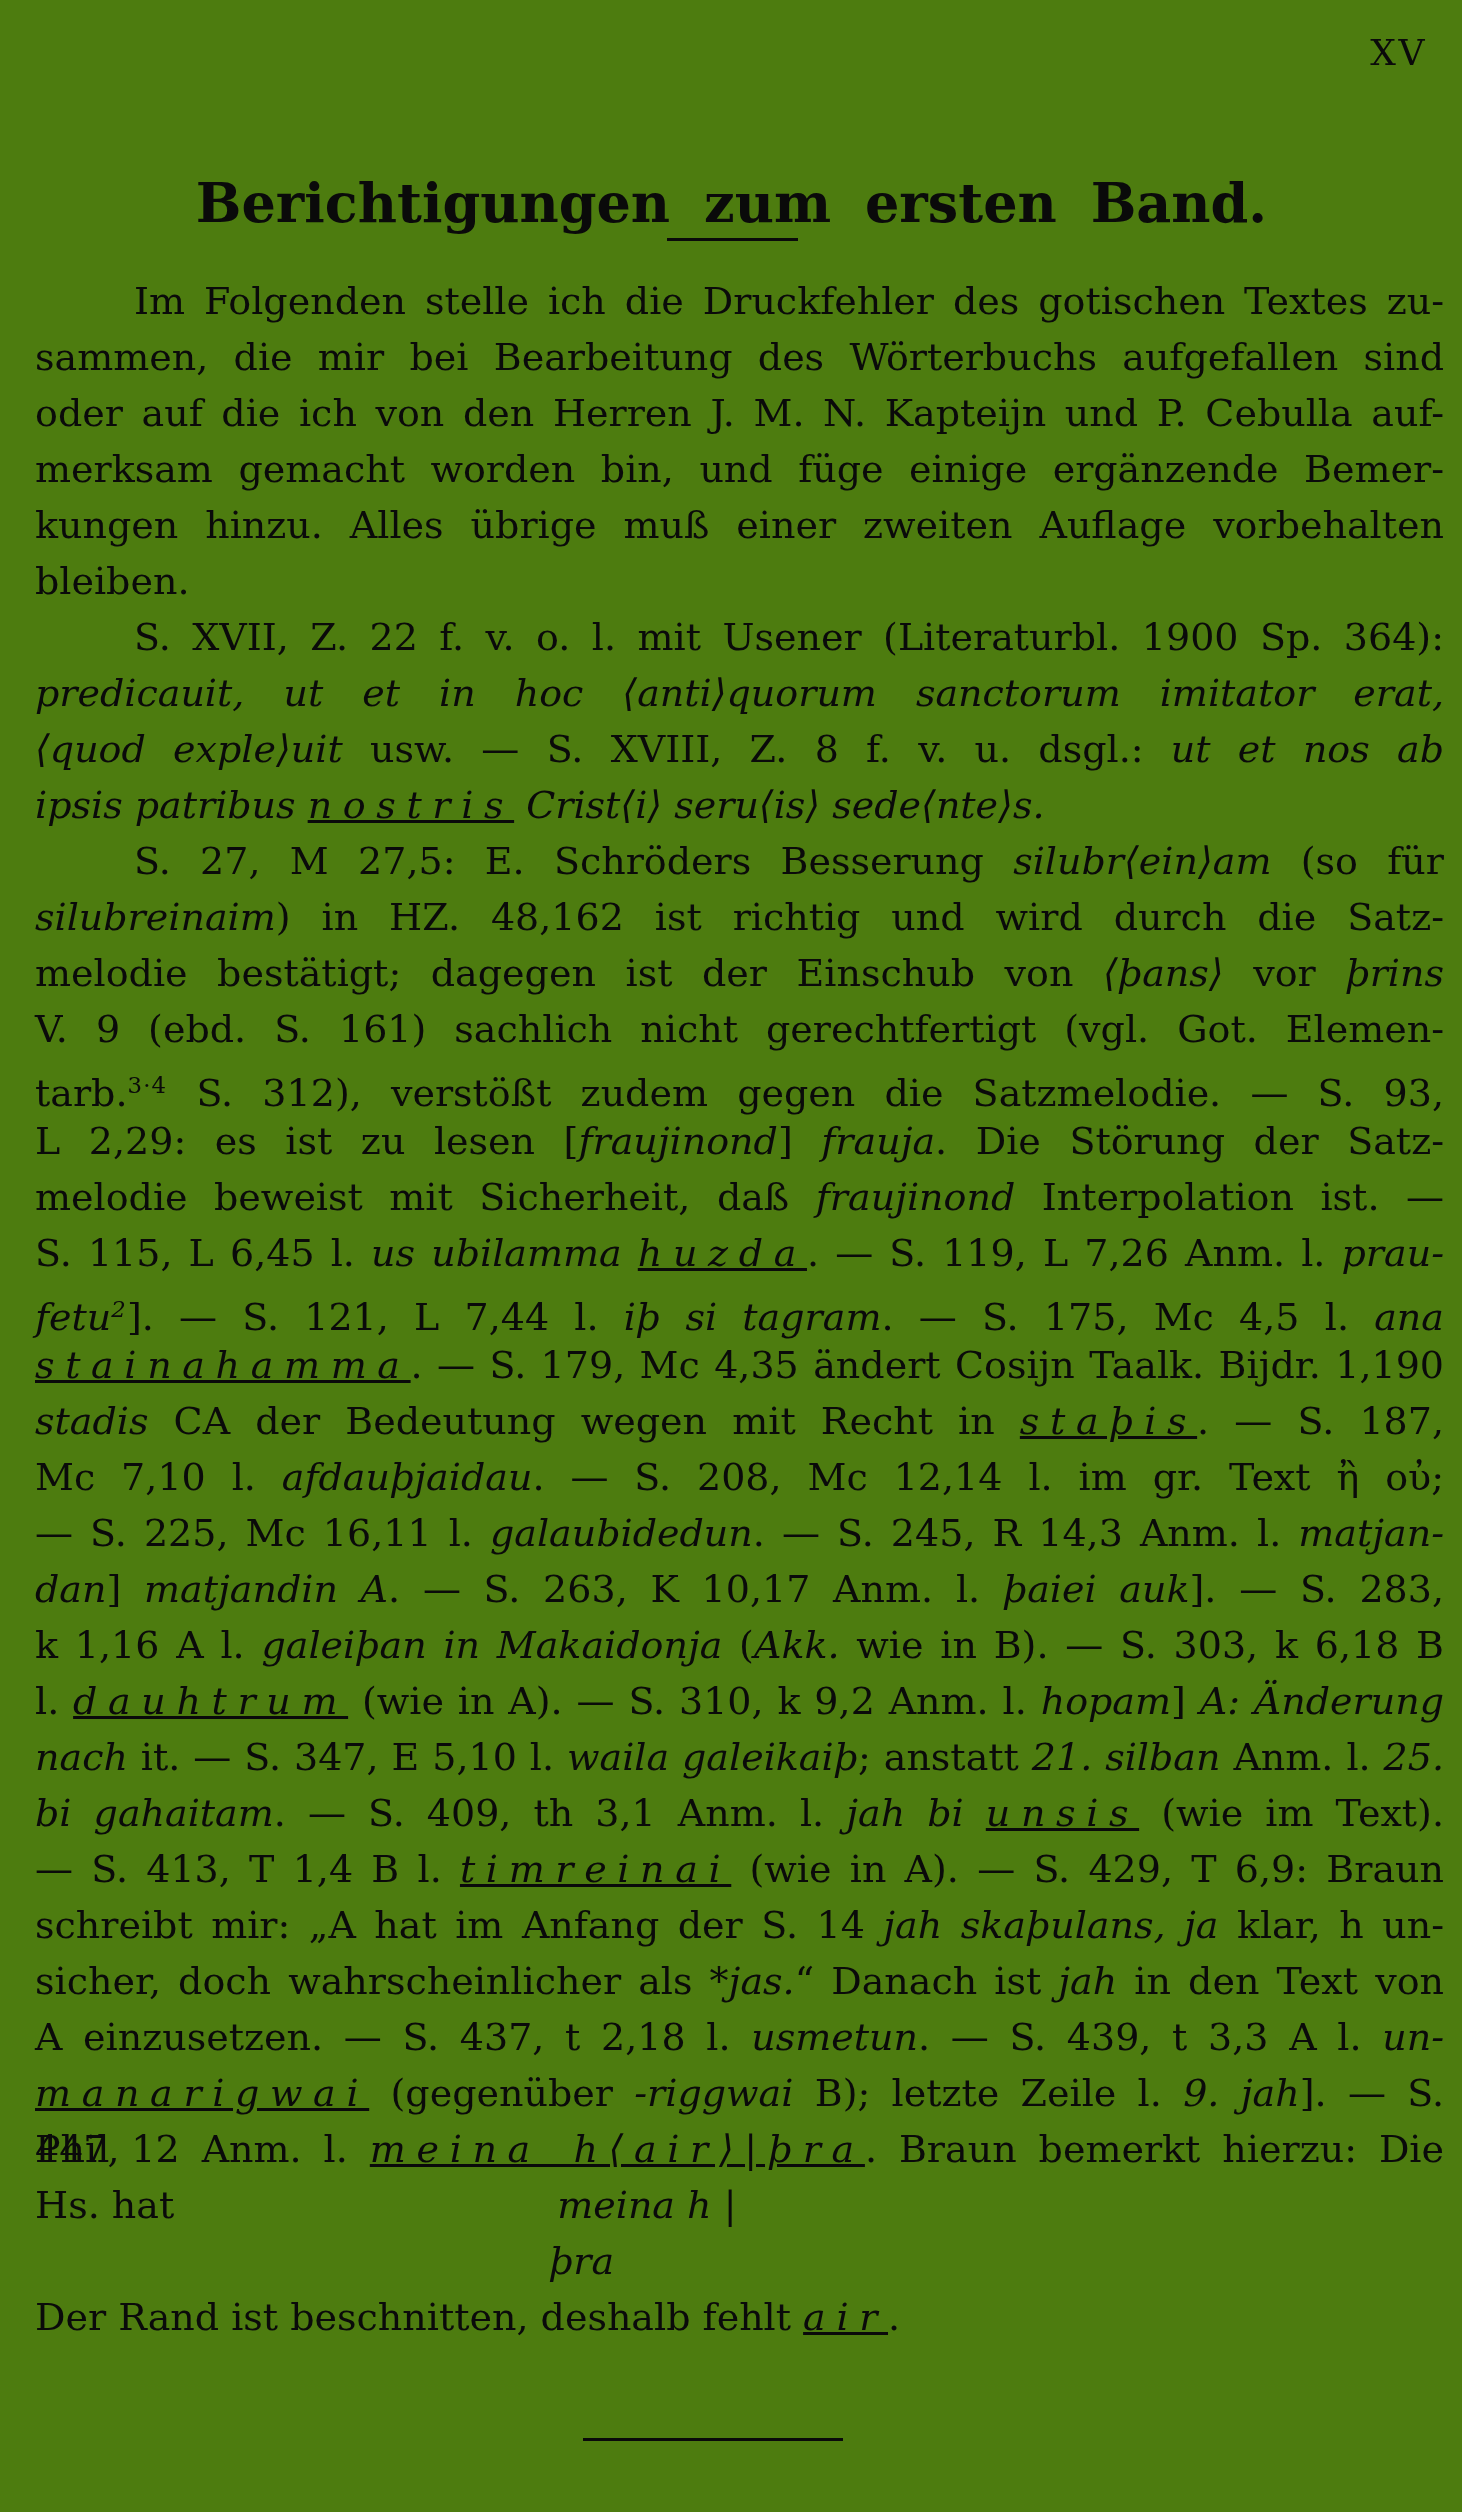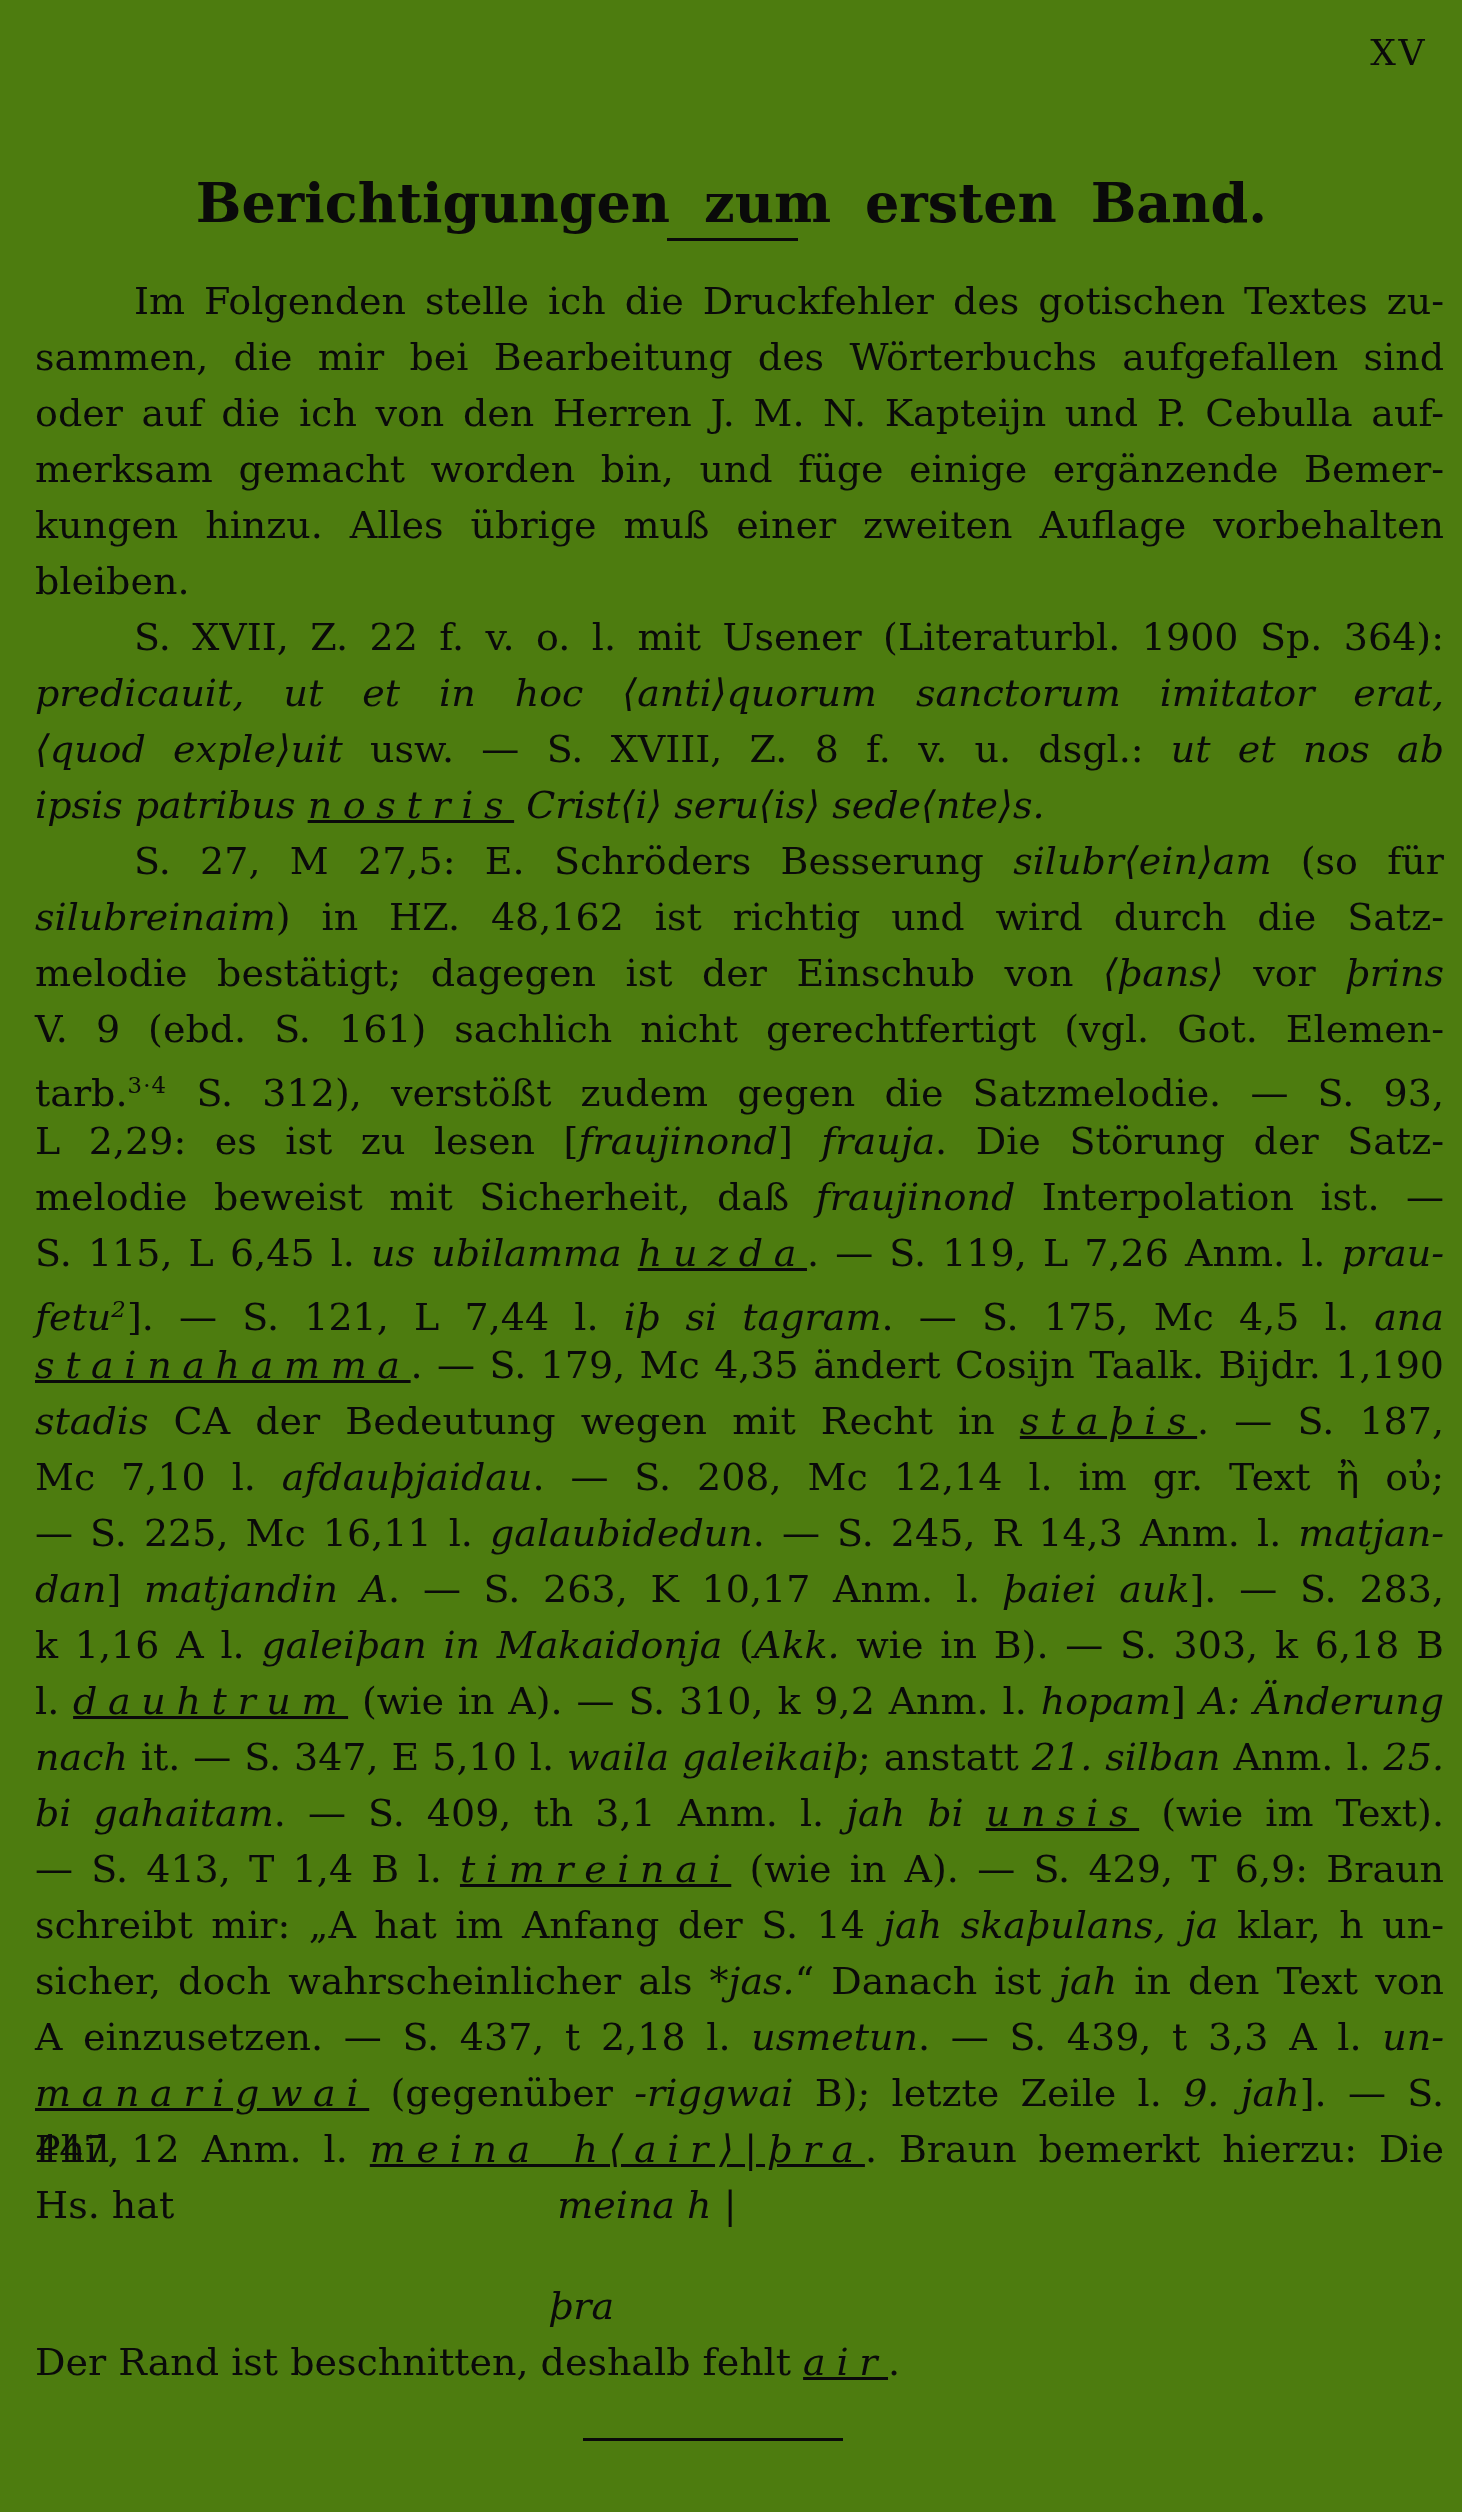--- a/index.html
+++ b/index.html
@@ -62,21 +62,21 @@
     height: 56px;
     line-height: 56px;
     white-space: nowrap;
   }
   .line.just {
     white-space: normal;
     text-align: justify;
     text-align-last: justify;
   }
   .line.ind { padding-left: 99px; }
-  .line.offset { padding-left: 514px; margin-top: 45px; }
+  .line.offset { padding-left: 514px; }
   .seg.it { font-style: italic; }
   .seg.sp { letter-spacing: 0.28em; text-decoration: underline; }
   .seg.sup {
     font-size: 0.60em;
     vertical-align: 0.55em;
     letter-spacing: 0.05em;
   }
   .seg.gap {
     display: inline-block;
     width: 383px;

